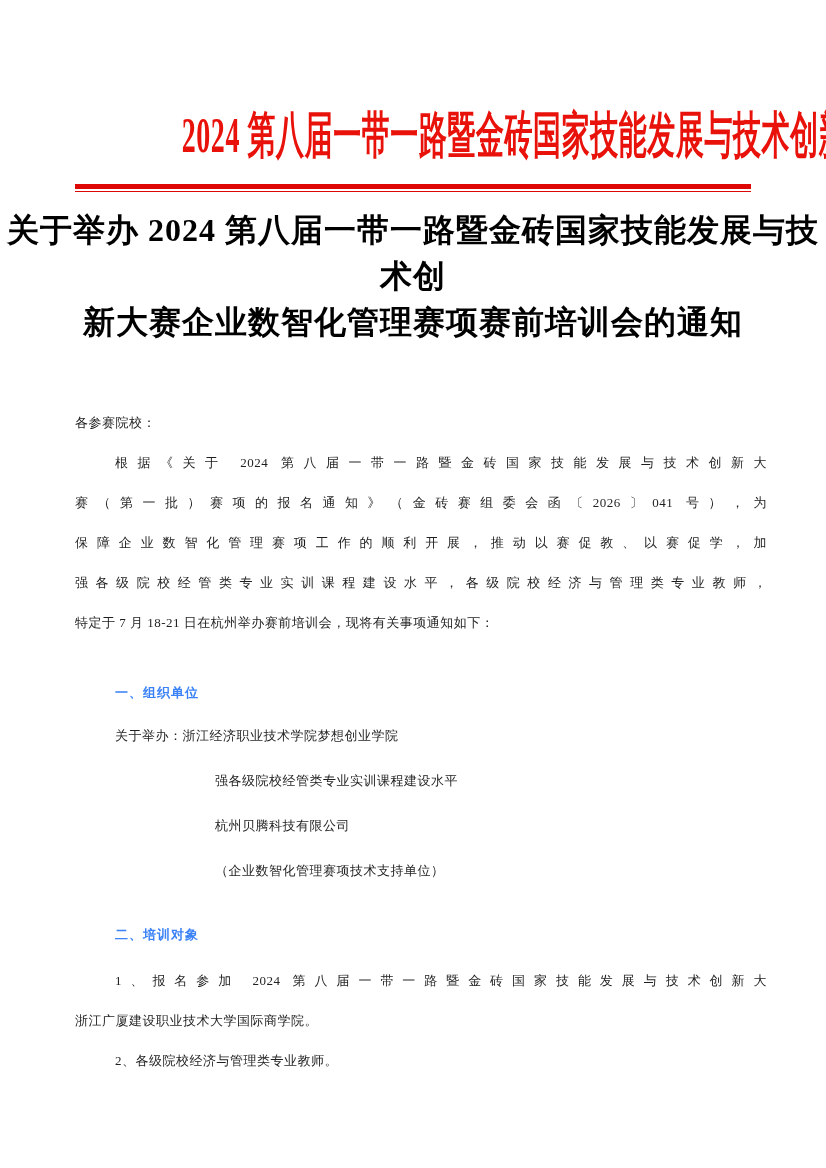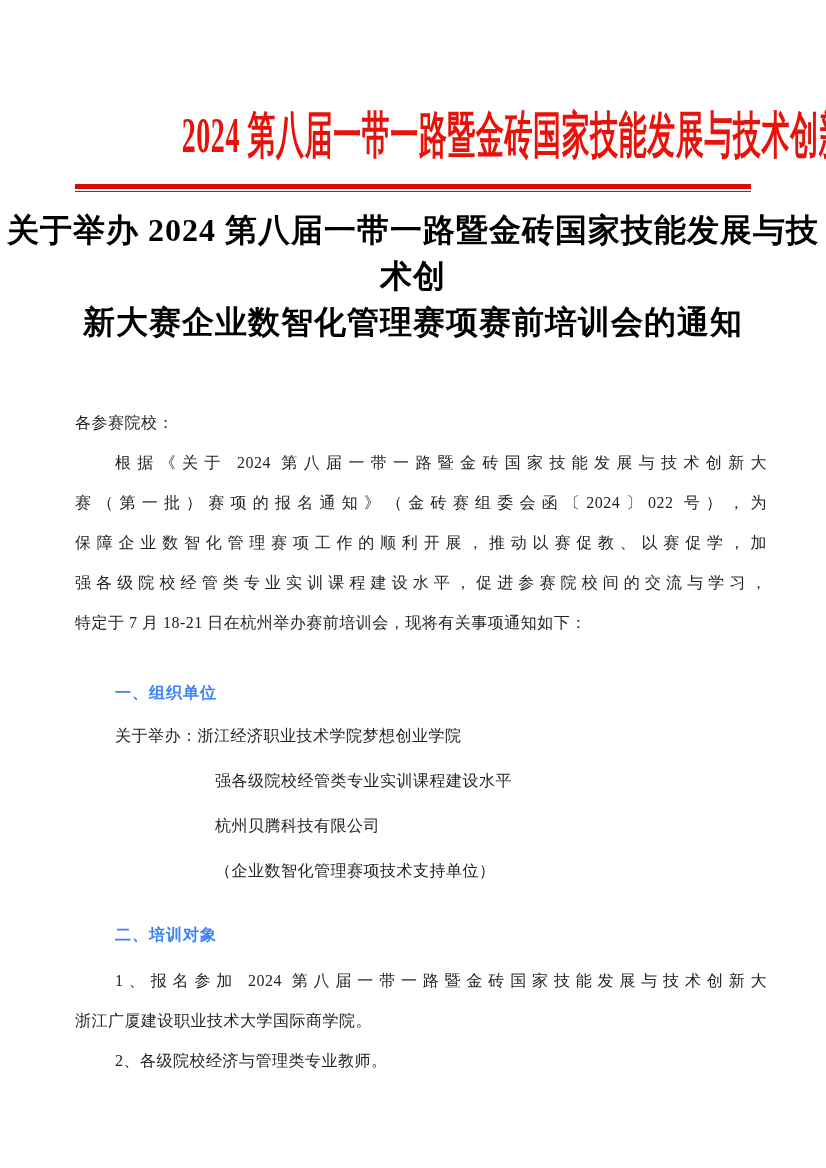--- a/index.html
+++ b/index.html
@@ -40,21 +40,21 @@
     line-height: 46px;
     color: #000000;
     font-family: "Liberation Serif", "DejaVu Serif", serif;
     letter-spacing: 1px;
   }
   
   .body-block {
     margin-top: 58px;
     padding-left: 75px;
     width: 692px;
-    font-size: 16px;
+    font-size: 13px;
     color: #1f1f1f;
   }
   .line {
     line-height: 40px;
     height: 40px;
     white-space: nowrap;
     letter-spacing: 0.5px;
   }
   .fill {
     white-space: normal;
@@ -88,23 +88,23 @@
   <div class="doc-title">
     <div>关于举办 2024 第八届一带一路暨金砖国家技能发展与技术创</div>
     <div>新大赛企业数智化管理赛项赛前培训会的通知</div>
   </div>
 
   <div class="body-block">
 
     <div class="line">各参赛院校：</div>
 
     <div class="line fill indent">根据《关于 2024 第八届一带一路暨金砖国家技能发展与技术创新大</div>
-    <div class="line fill">赛（第一批）赛项的报名通知》（金砖赛组委会函〔2024〕022 号），为</div>
+    <div class="line fill">赛（第一批）赛项的报名通知》（金砖赛组委会函〔2026〕041 号），为</div>
     <div class="line fill">保障企业数智化管理赛项工作的顺利开展，推动以赛促教、以赛促学，加</div>
-    <div class="line fill">强各级院校经管类专业实训课程建设水平，促进参赛院校间的交流与学习，</div>
+    <div class="line fill">强各级院校经管类专业实训课程建设水平，各级院校经济与管理类专业教师，</div>
     <div class="line">特定于 7 月 18-21 日在杭州举办赛前培训会，现将有关事项通知如下：</div>
 
     <div class="line heading h1-heading indent">一、组织单位</div>
 
     <div class="line org-line indent">关于举办：浙江经济职业技术学院梦想创业学院</div>
     <div class="line org-line org-indent">强各级院校经管类专业实训课程建设水平</div>
     <div class="line org-line org-indent">杭州贝腾科技有限公司</div>
     <div class="line org-line org-indent">（企业数智化管理赛项技术支持单位）</div>
 
     <div class="line heading h2-heading indent">二、培训对象</div>

